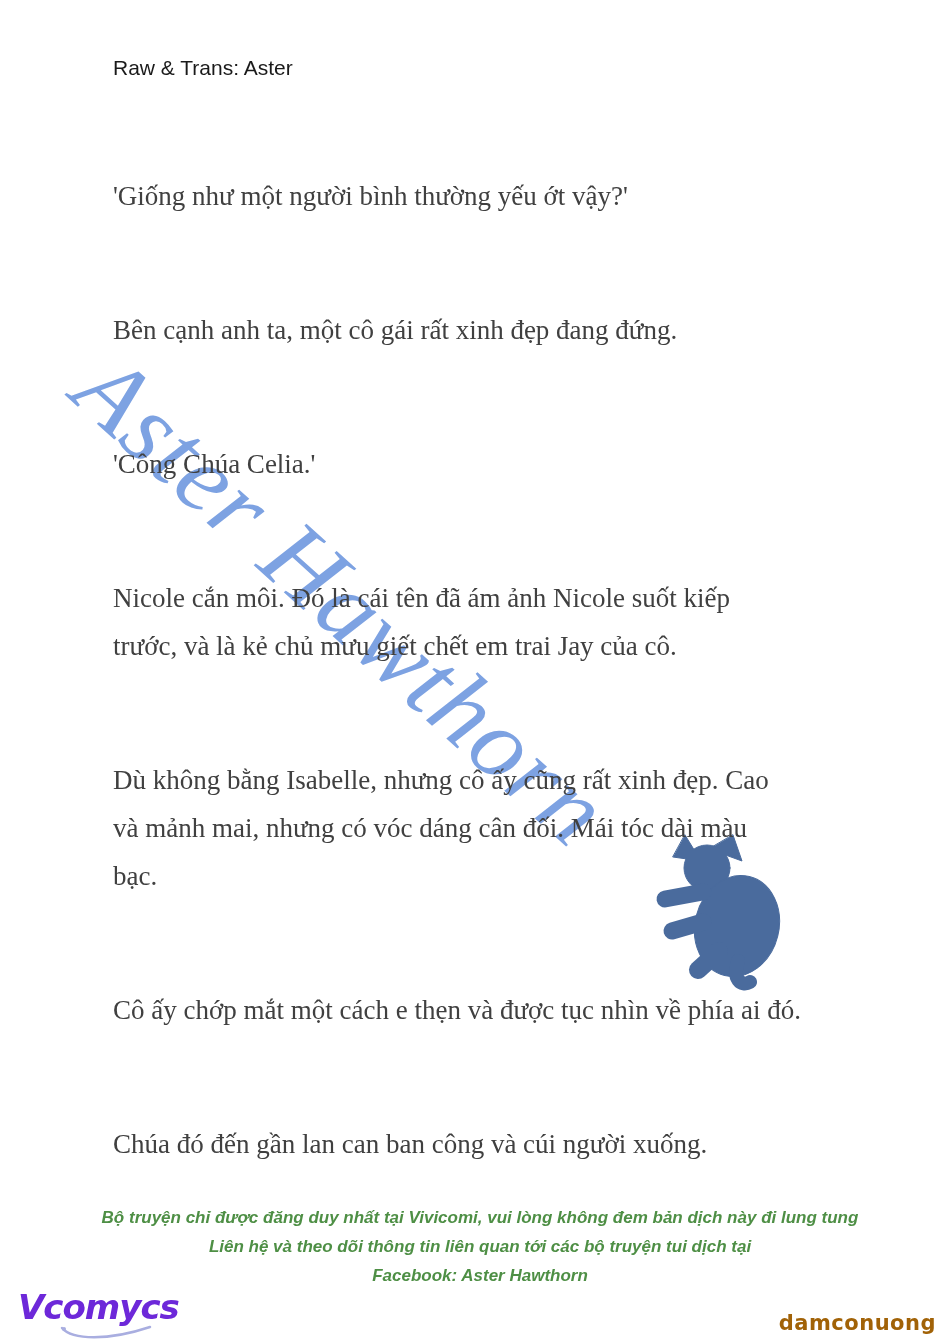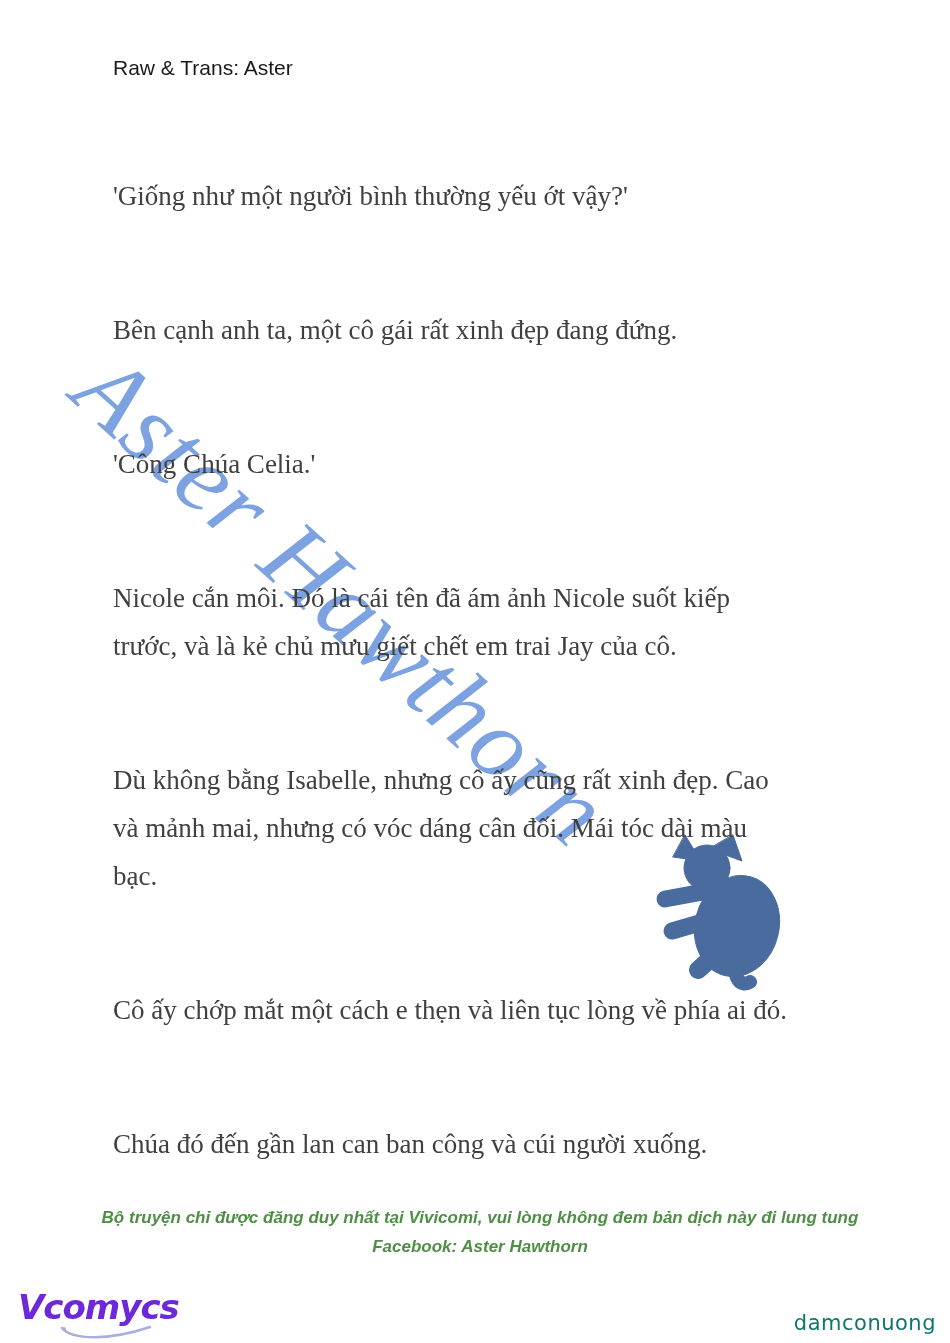--- a/index.html
+++ b/index.html
@@ -62,22 +62,22 @@
     font-size: 34px; letter-spacing: -1px;
     color: #6d28d9; line-height: 34px;
   }
   .logo .logo-text::first-letter { font-size: 44px; }
   .logo-swash { position: absolute; left: 40px; top: 34px; }
 
   
   .site-badge {
     position: absolute; right: 14px; top: 1311px; z-index: 3;
     font-family: "DejaVu Sans", sans-serif;
-    font-weight: normal; font-size: 21px; letter-spacing: 0.5px;
-    color: #0f766e;
+    font-weight: bold; font-size: 21px; letter-spacing: 0.5px;
+    color: #a16207;
     text-shadow: 0 0 6px #ffffff, 0 0 2px #ffffff;
   }
 </style>
 </head>
 <body>
 
 <div class="credit">Raw &amp; Trans: Aster</div>
 
 <div class="watermark">Aster Hawthorn</div>
 
@@ -102,26 +102,27 @@
     </p>
     <div>Nicole cắn môi. Đó là cái tên đã ám ảnh Nicole suốt kiếp</div>
     <div>trước, và là kẻ chủ mưu giết chết em trai Jay của cô.</div>
   <p></p>
   <p>
     </p>
     <div>Dù không bằng Isabelle, nhưng cô ấy cũng rất xinh đẹp. Cao</div>
     <div>và mảnh mai, nhưng có vóc dáng cân đối. Mái tóc dài màu</div>
     <div>bạc.</div>
   <p></p>
-  <p><span>Cô ấy chớp mắt một cách e thẹn và liên tục lòng về phía ai đó.</span></p>
+  <p><span>Cô ấy chớp mắt một cách e thẹn và được tục nhìn về phía ai đó.</span></p>
   <p><span>Chúa đó đến gần lan can ban công và cúi người xuống.</span></p>
 </div>
 
 <div class="notice">
   <div>Bộ truyện chỉ được đăng duy nhất tại Vivicomi, vui lòng không đem bản dịch này đi lung tung</div>
+  <div>Liên hệ và theo dõi thông tin liên quan tới các bộ truyện tui dịch tại</div>
   <div>Facebook: Aster Hawthorn</div>
 </div>
 
 <div class="logo">
   <span class="logo-text">Vcomycs</span>
   <svg class="logo-swash" width="100" height="20" viewBox="0 0 100 20" xmlns="http://www.w3.org/2000/svg">
     <path d="M4,4 C14,16 50,17 92,3" stroke="#a9aee0" stroke-width="2.5" fill="none" stroke-linecap="round"></path>
     <circle cx="6" cy="5" r="2" fill="#a9aee0"></circle>
   </svg>
 </div>

